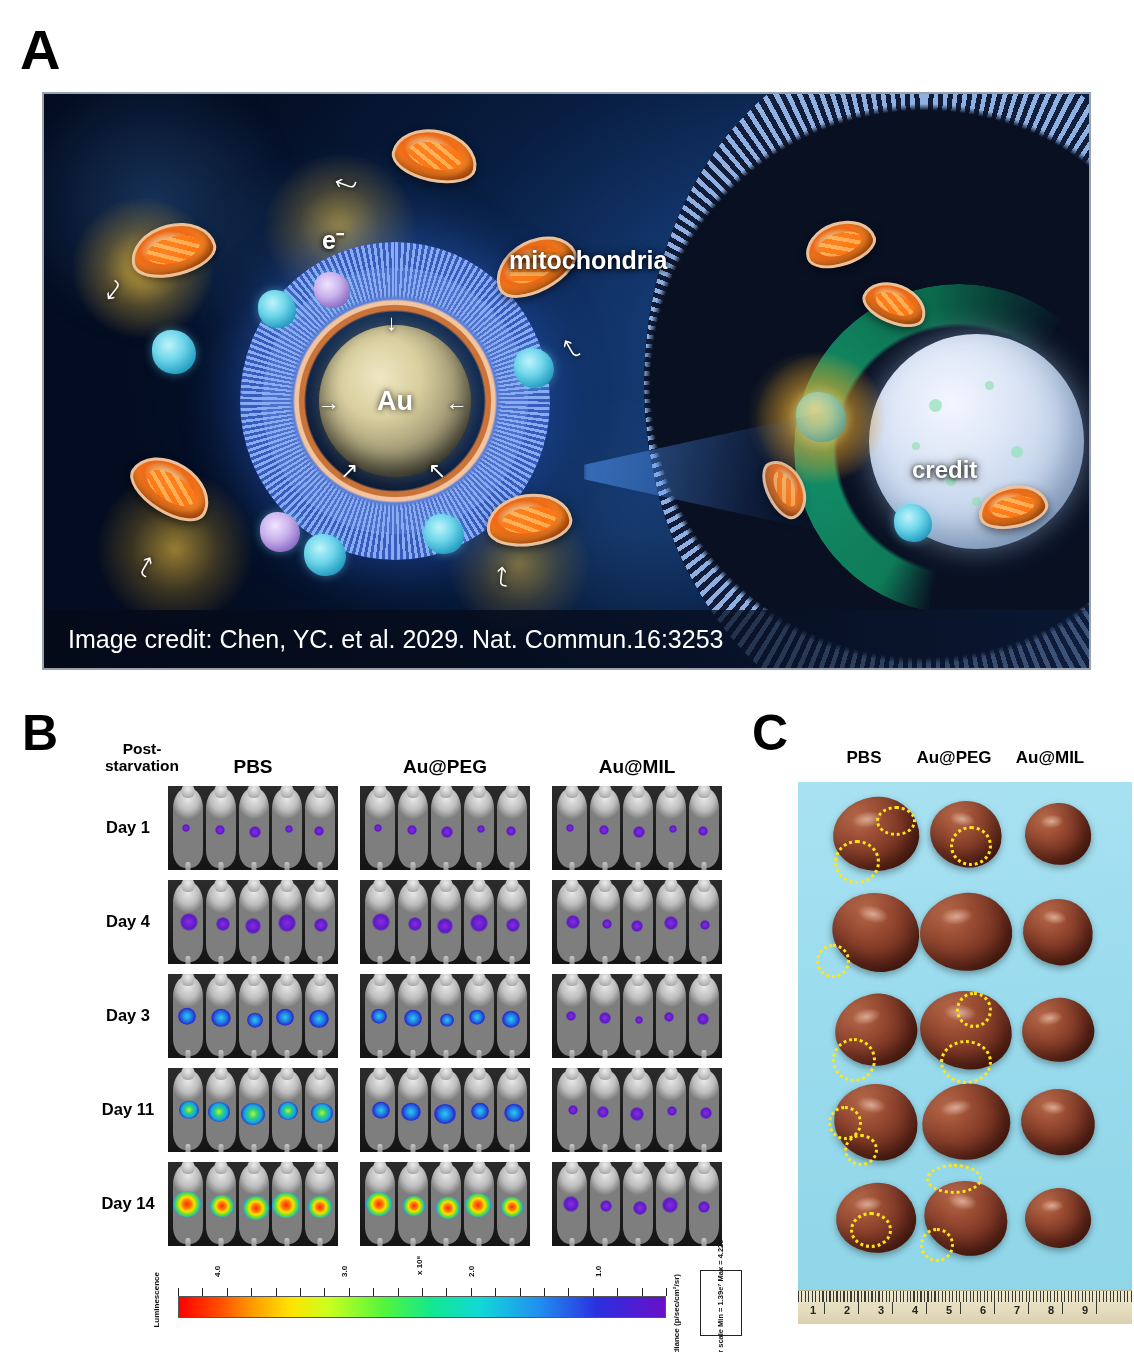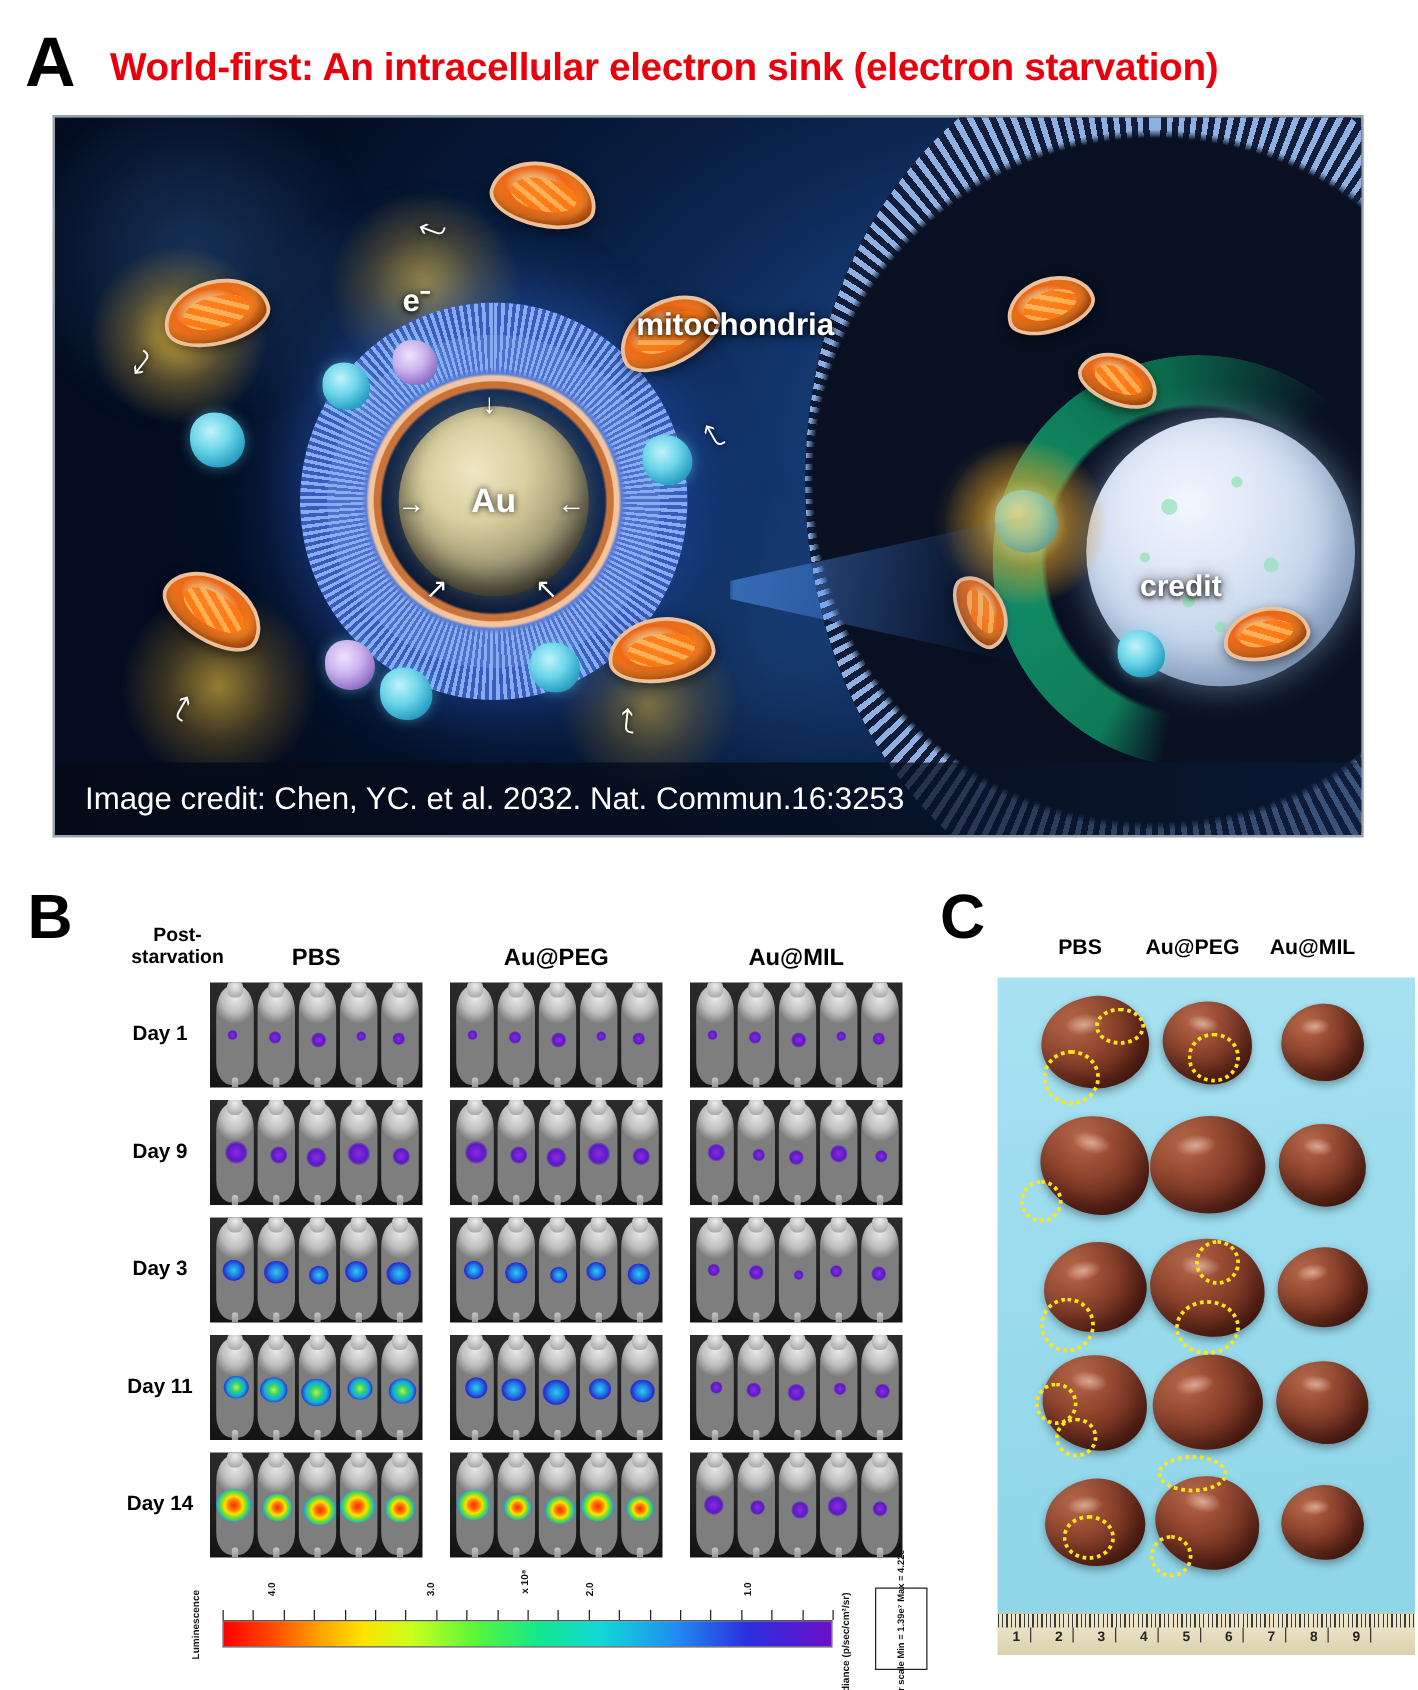--- a/index.html
+++ b/index.html
@@ -285,21 +285,20 @@
   #ruler-ticks{ position:absolute; left:0; top:0; width:100%; height:11px;
     background:repeating-linear-gradient(90deg, #3a3a35 0 1px, rgba(0,0,0,0) 1px 3.5px); }
   .rnum{ position:absolute; top:13px; font-size:11px; font-weight:bold; color:#25251f; }
   .rsep{ position:absolute; top:11px; width:1px; height:12px; background:#3a3a35; }
 </style>
 </head>
 <body>
 
 <div id="panel-a">
   <div id="letter-a" class="panel-letter">A</div>
-  <div id="title-a">World-first: An intracellular electron sink (electron starvation)</div>
 
   <div id="illus-frame">
 
     <div class="bgwisp" style="left:-40px;top:-20px;width:300px;height:260px;"></div>
     <div class="bgwisp" style="left:120px;top:60px;width:380px;height:300px;opacity:.7;"></div>
     <div class="bgwisp" style="left:430px;top:300px;width:300px;height:260px;opacity:.55;"></div>
 
     <div id="cell-right">
       <div id="cell-membrane"></div>
       <div id="er"></div>
@@ -357,21 +356,21 @@
     <div class="wharrow" style="left:294px;top:74px;transform:rotate(110deg);">⤵</div>
     <div class="wharrow" style="left:520px;top:238px;transform:rotate(150deg);">⤵</div>
     <div class="wharrow" style="left:96px;top:456px;transform:rotate(210deg);">⤵</div>
     <div class="wharrow" style="left:452px;top:466px;transform:rotate(186deg);">⤵</div>
 
     <div class="labelw" id="lbl-e">e⁻</div>
     <div class="labelw" id="lbl-mito">mitochondria</div>
     <div class="labelw" id="lbl-nuc">credit</div>
 
     <div id="credit-bar">
-      <div id="credit-text">Image credit: Chen, YC. et al. 2032. Nat. Commun.16:3253</div>
+      <div id="credit-text">Image credit: Chen, YC. et al. 2029. Nat. Commun.16:3253</div>
     </div>
   </div>
 </div>
 
 <div id="panel-b">
   <div id="letter-b" class="panel-letter">B</div>
   <div id="posttreat">
     <div>Post-</div>
     <div>starvation</div>
   </div>
@@ -410,21 +409,21 @@
         <div class="sig" style="left: 18.2px; top: 42px; width: 8px; height: 8px; background: radial-gradient(circle, rgb(138, 43, 226) 0%, rgb(91, 25, 196) 55%, rgba(70, 20, 170, 0) 78%);"></div>
         <div class="mouse" style="left: 38px;"></div>
         <div class="sig" style="left: 52.4px; top: 44px; width: 10px; height: 10px; background: radial-gradient(circle, rgb(138, 43, 226) 0%, rgb(91, 25, 196) 55%, rgba(70, 20, 170, 0) 78%);"></div>
         <div class="mouse" style="left: 71px;"></div>
         <div class="sig" style="left: 86.6px; top: 46px; width: 12px; height: 12px; background: radial-gradient(circle, rgb(138, 43, 226) 0%, rgb(91, 25, 196) 55%, rgba(70, 20, 170, 0) 78%);"></div>
         <div class="mouse" style="left: 104px;"></div>
         <div class="sig" style="left: 120.8px; top: 43px; width: 8px; height: 8px; background: radial-gradient(circle, rgb(138, 43, 226) 0%, rgb(91, 25, 196) 55%, rgba(70, 20, 170, 0) 78%);"></div>
         <div class="mouse" style="left: 137px;"></div>
         <div class="sig" style="left: 150.8px; top: 45px; width: 10px; height: 10px; background: radial-gradient(circle, rgb(138, 43, 226) 0%, rgb(91, 25, 196) 55%, rgba(70, 20, 170, 0) 78%);"></div>
       </div>
-      <div class="day-label" style="top: 222px;">Day 9</div>
+      <div class="day-label" style="top: 222px;">Day 4</div>
       <div class="bivi-cell" style="left: 168px; top: 190px;">
         <div class="mouse" style="left: 5px;"></div>
         <div class="sig" style="left: 20.6px; top: 42px; width: 18px; height: 18px; background: radial-gradient(circle, rgb(138, 43, 226) 0%, rgb(91, 25, 196) 55%, rgba(70, 20, 170, 0) 78%);"></div>
         <div class="mouse" style="left: 38px;"></div>
         <div class="sig" style="left: 54.8px; top: 44px; width: 14px; height: 14px; background: radial-gradient(circle, rgb(138, 43, 226) 0%, rgb(91, 25, 196) 55%, rgba(70, 20, 170, 0) 78%);"></div>
         <div class="mouse" style="left: 71px;"></div>
         <div class="sig" style="left: 84.8px; top: 46px; width: 16px; height: 16px; background: radial-gradient(circle, rgb(138, 43, 226) 0%, rgb(91, 25, 196) 55%, rgba(70, 20, 170, 0) 78%);"></div>
         <div class="mouse" style="left: 104px;"></div>
         <div class="sig" style="left: 119px; top: 43px; width: 18px; height: 18px; background: radial-gradient(circle, rgb(138, 43, 226) 0%, rgb(91, 25, 196) 55%, rgba(70, 20, 170, 0) 78%);"></div>
         <div class="mouse" style="left: 137px;"></div>

